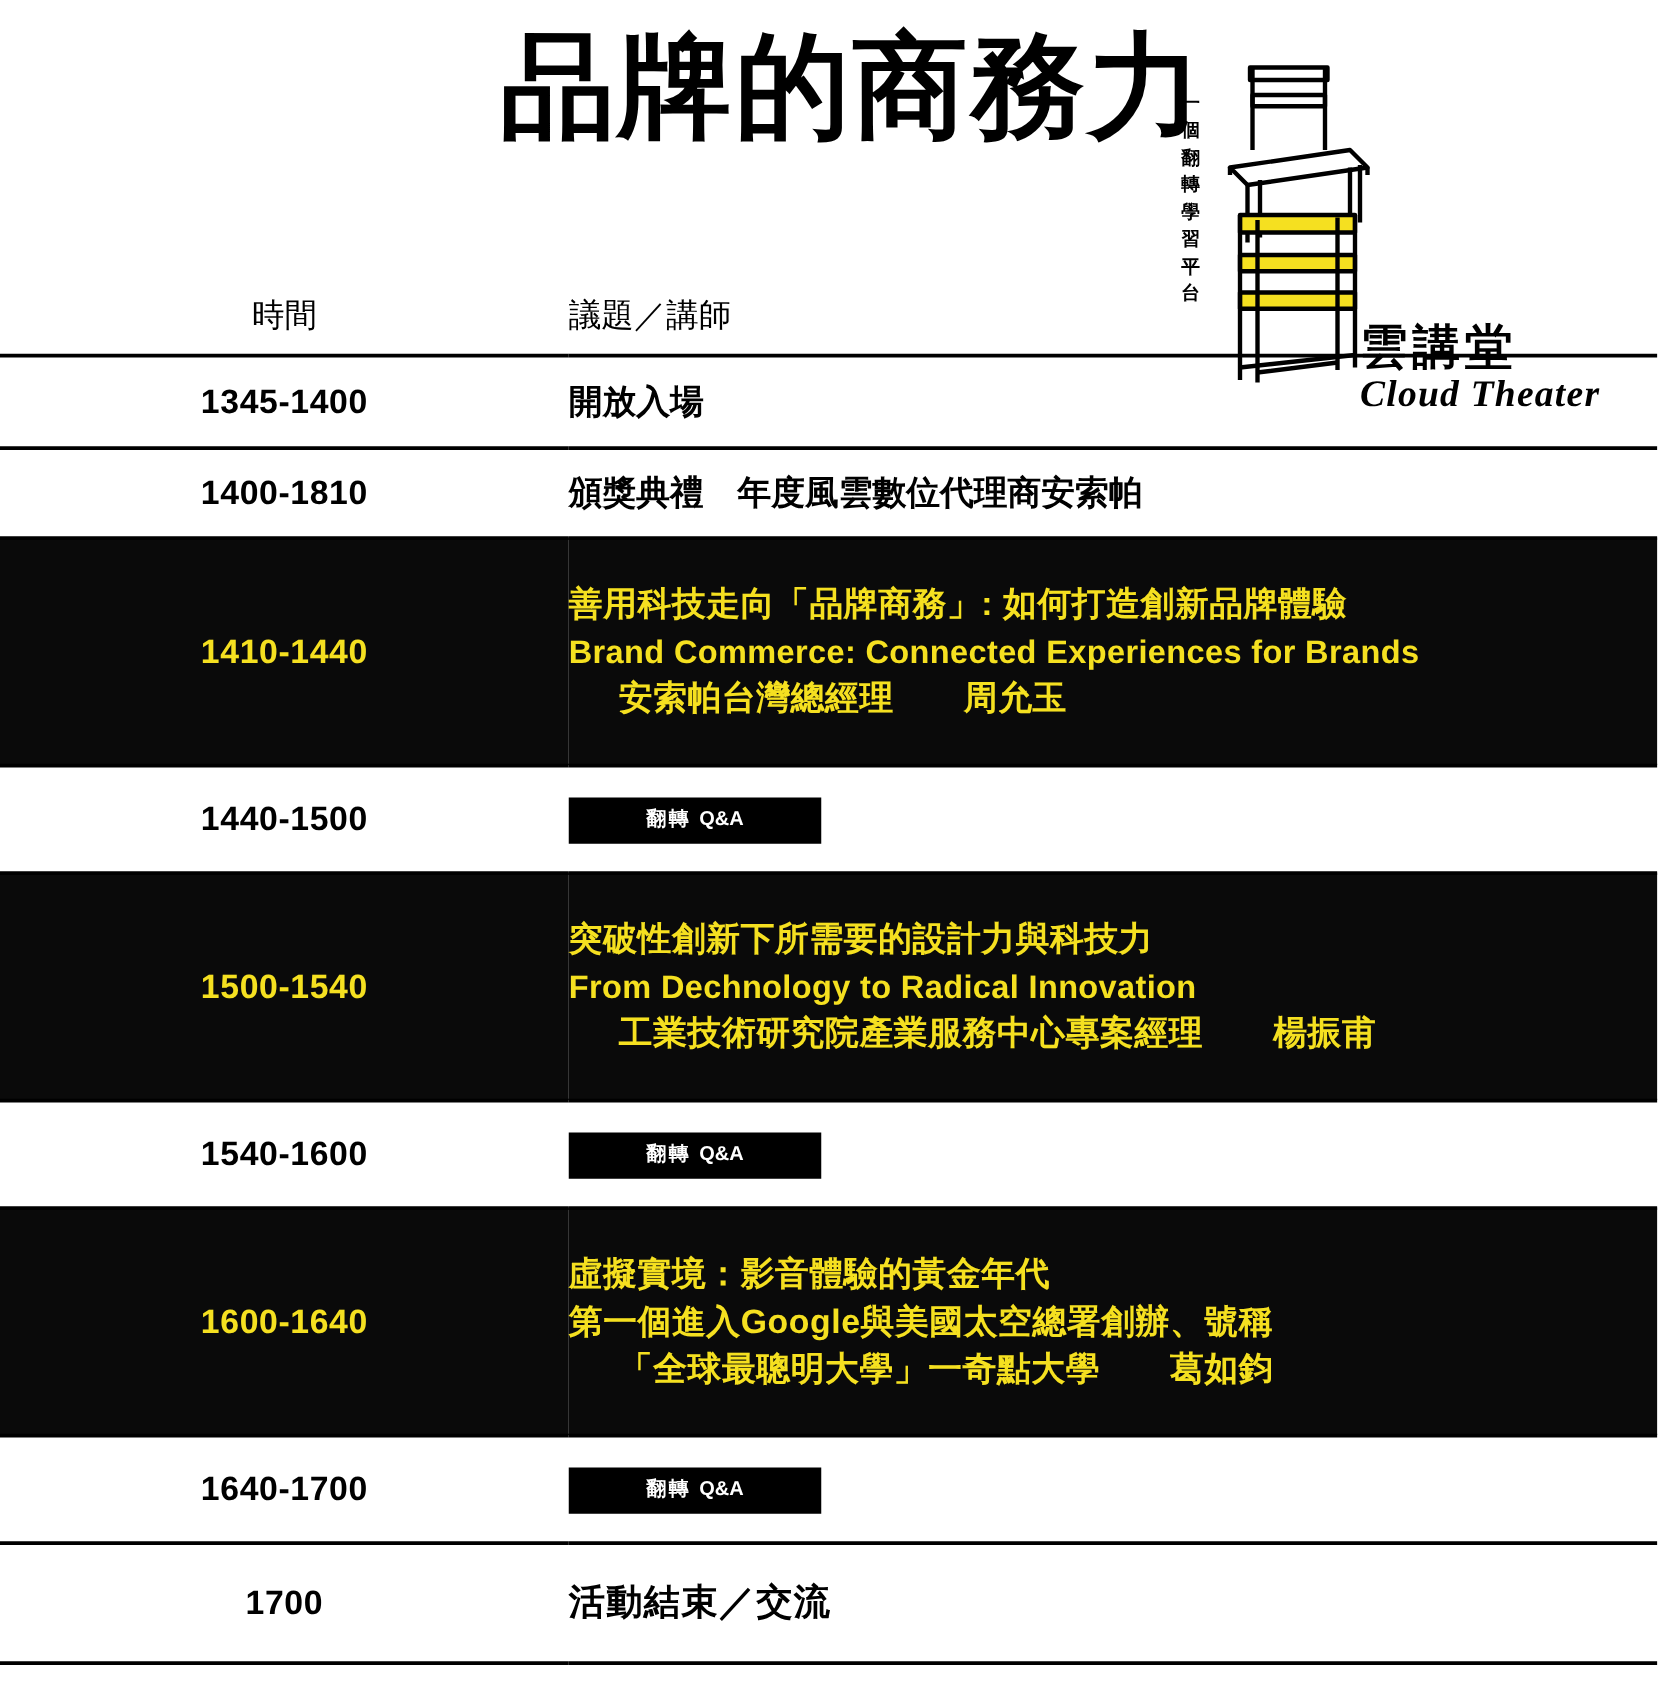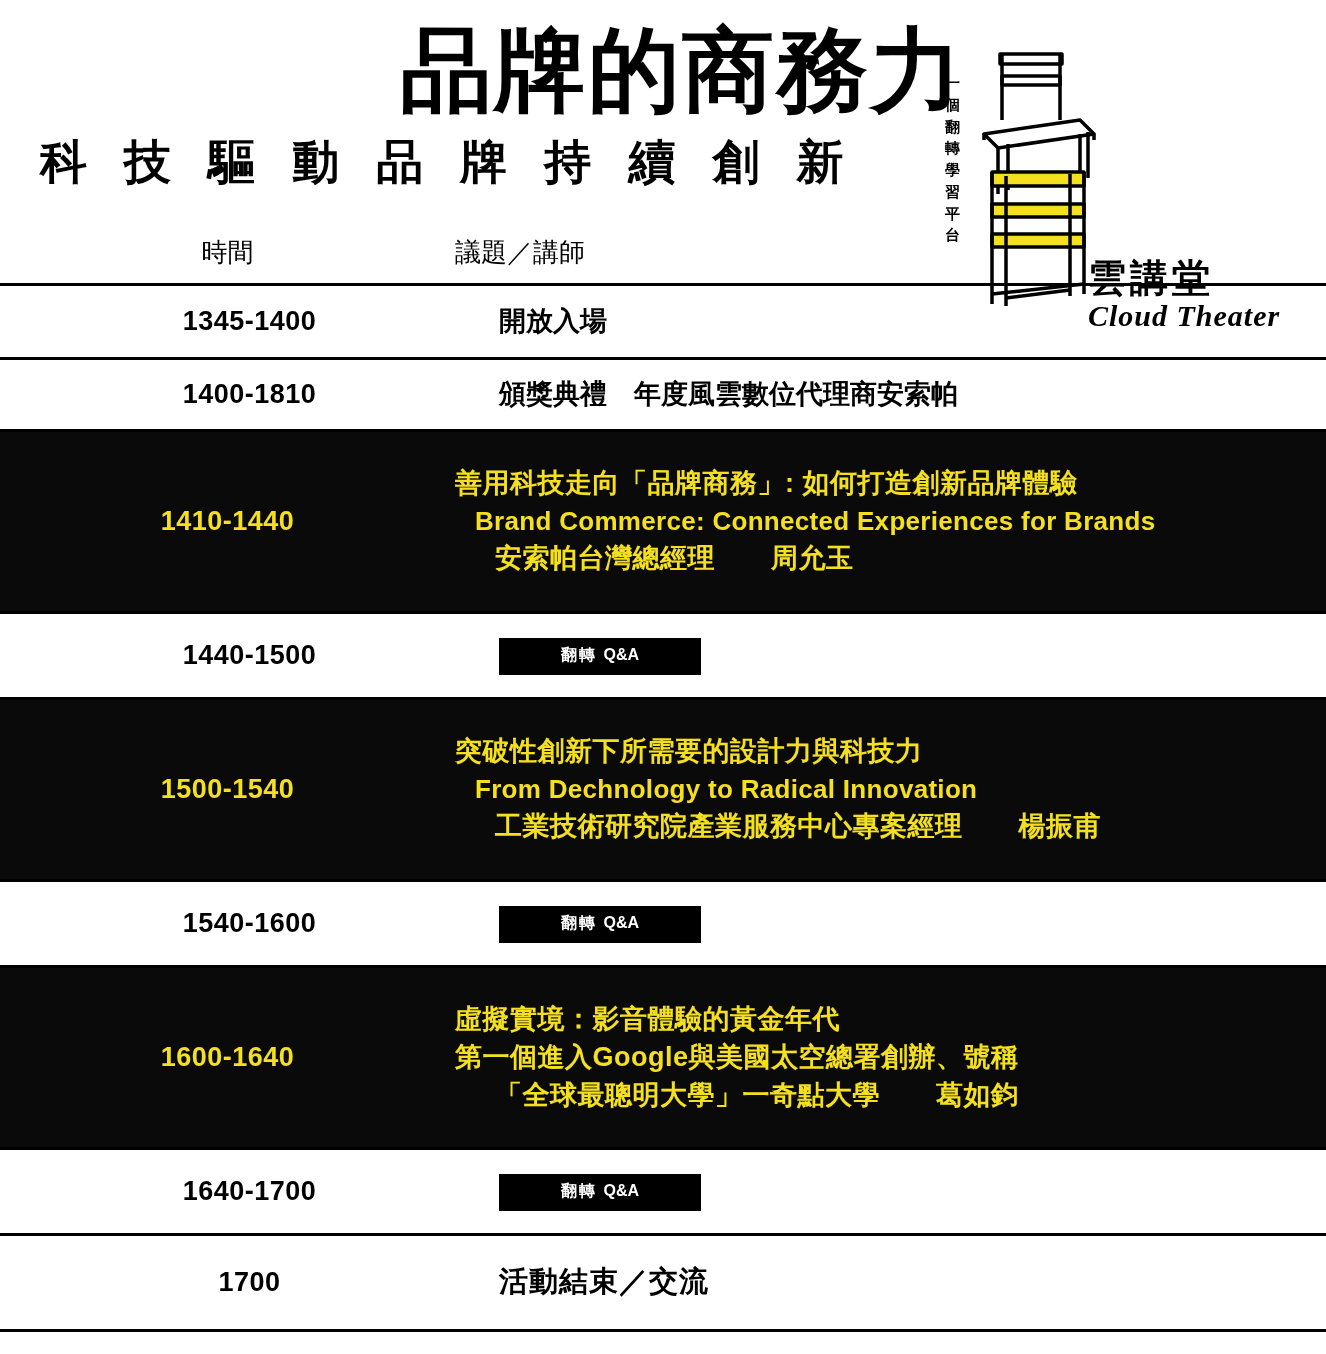--- a/index.html
+++ b/index.html
@@ -113,21 +113,20 @@
     font-weight: normal;
     color: #000;
   }
   .head-time { text-align: center; padding-left: 0; }
   .head-topic { padding-left: 8px; }
 
   .row-light td {
     border-top: 3px solid #000;
     border-bottom: 3px solid #000;
     background: #fff;
-    padding-left: 44px;
   }
   .row-dark td {
     background: #0a0a0a;
     border-top: 3px solid #000;
     border-bottom: 3px solid #000;
   }
 
   .time-cell {
     text-align: center;
     font-size: 27px;
@@ -150,21 +149,20 @@
     font-size: 27px;
     font-weight: bold;
     line-height: 1.42;
     letter-spacing: 0.5px;
   }
   .line-en {
     font-size: 26px;
     font-weight: bold;
     line-height: 1.42;
     letter-spacing: 0.3px;
-    margin-left: 20px;
   }
   .line-speaker {
     font-size: 27px;
     font-weight: bold;
     line-height: 1.42;
     letter-spacing: 0.5px;
     margin-left: 40px;
   }
   .speaker-name { margin-left: 56px; }
 
@@ -193,21 +191,20 @@
   .h-qa { height: 86px; }
   .h-close { height: 96px; }
 </style>
 </head>
 <body>
 
 <div id="page">
 
   <div class="header">
     <div class="main-title">品牌的商務力</div>
-    <div class="sub-title">科 技 驅 動 品 牌 持 續 創 新</div>
 
     <div class="logo-area">
       <div class="logo-vtext">一個翻轉學習平台</div>
 
       <div class="logo-chair">
         <svg width="150" height="280" viewBox="0 0 150 280" xmlns="http://www.w3.org/2000/svg">
           <g fill="none" stroke="#000" stroke-width="3.5" stroke-linejoin="round">
 
             <rect x="38" y="10" width="62" height="10"></rect>
             <rect x="40" y="32" width="58" height="9"></rect>

